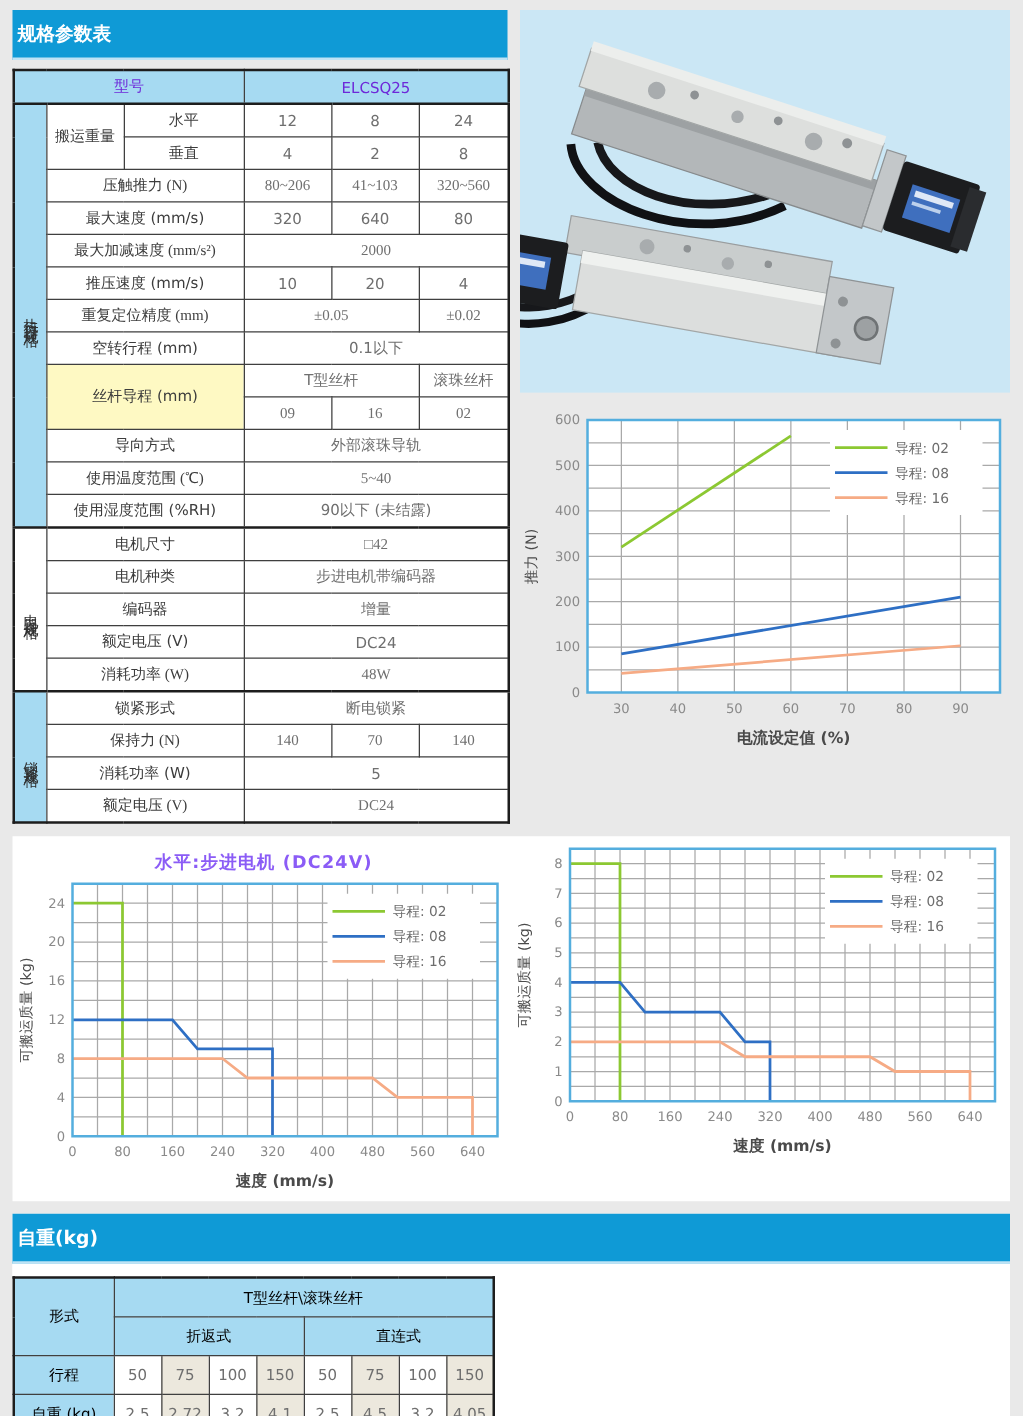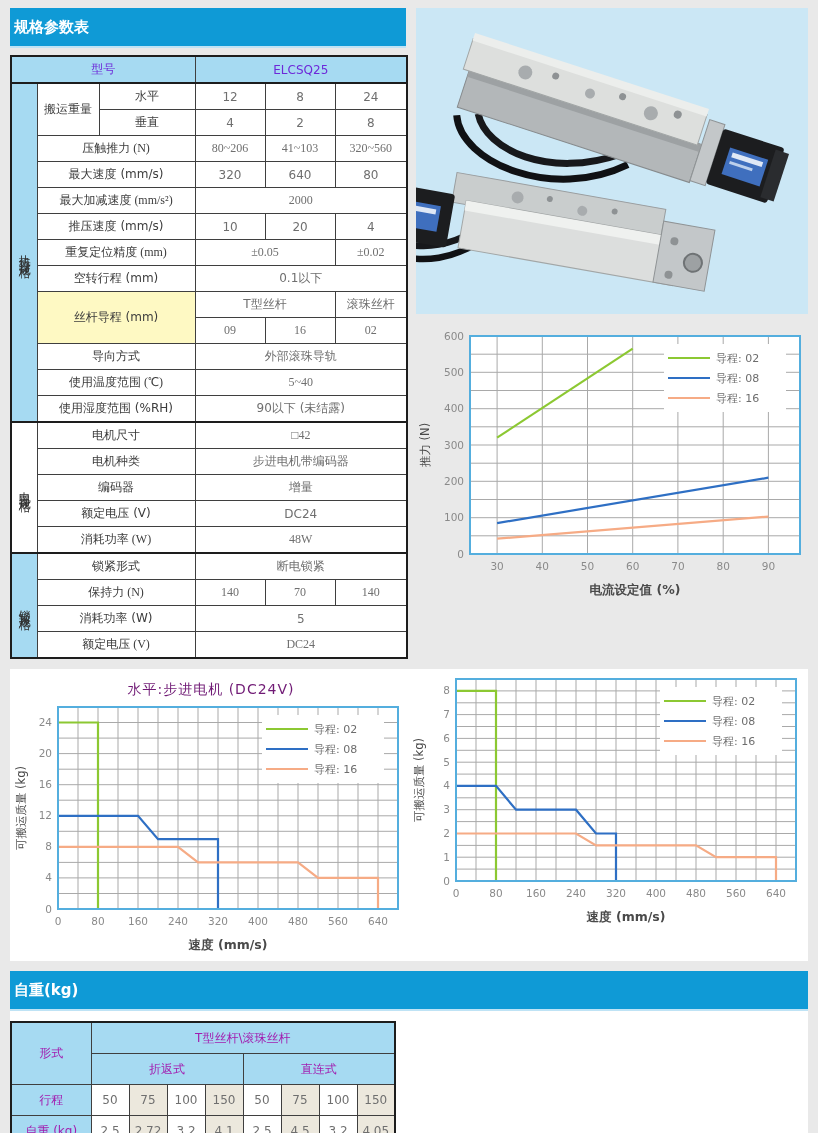--- a/index.html
+++ b/index.html
@@ -43,29 +43,29 @@
   .thrust-gap{height:10px;}
   .chart{background:transparent;}
   .chart svg{display:block;font-family:inherit;}
   .chart-wrap-right{margin-top:4px;}
 
   
   .section{margin-top:10px;background:#fff;}
   .speed-body{display:flex;justify-content:space-between;padding:4px 2px 6px 2px;background:#fff;}
   .chart-block{width:398px;}
   .chart-title{
-    text-align:center;font-size:14px;font-weight:normal;color:#701a75;
+    text-align:center;font-size:14px;font-weight:bold;color:#8b5cf6;
     padding:8px 0 2px 0;letter-spacing:1px;
   }
 
   
   .weight-body{padding:10px 0 12px 0;background:#fff;}
   .wt{margin-left:0px;border:2px solid #1d1d1d;font-size:12px;color:#6f6f6f;table-layout:fixed;}
   .wt td{border:1px solid #3f3f3f;height:28px;text-align:center;vertical-align:middle;background:#fff;padding:1px 3px;}
-  .wt td.blue{background:#a6daf2;color:#a21caf;}
+  .wt td.blue{background:#a6daf2;color:#000000;}
   .wt tr.vals td:nth-child(odd):not(.blue){background:#ece8dd;}
 </style>
 </head>
 <body>
 
 <div class="page">
 
   <div class="top">
 
     <div class="col-left">

